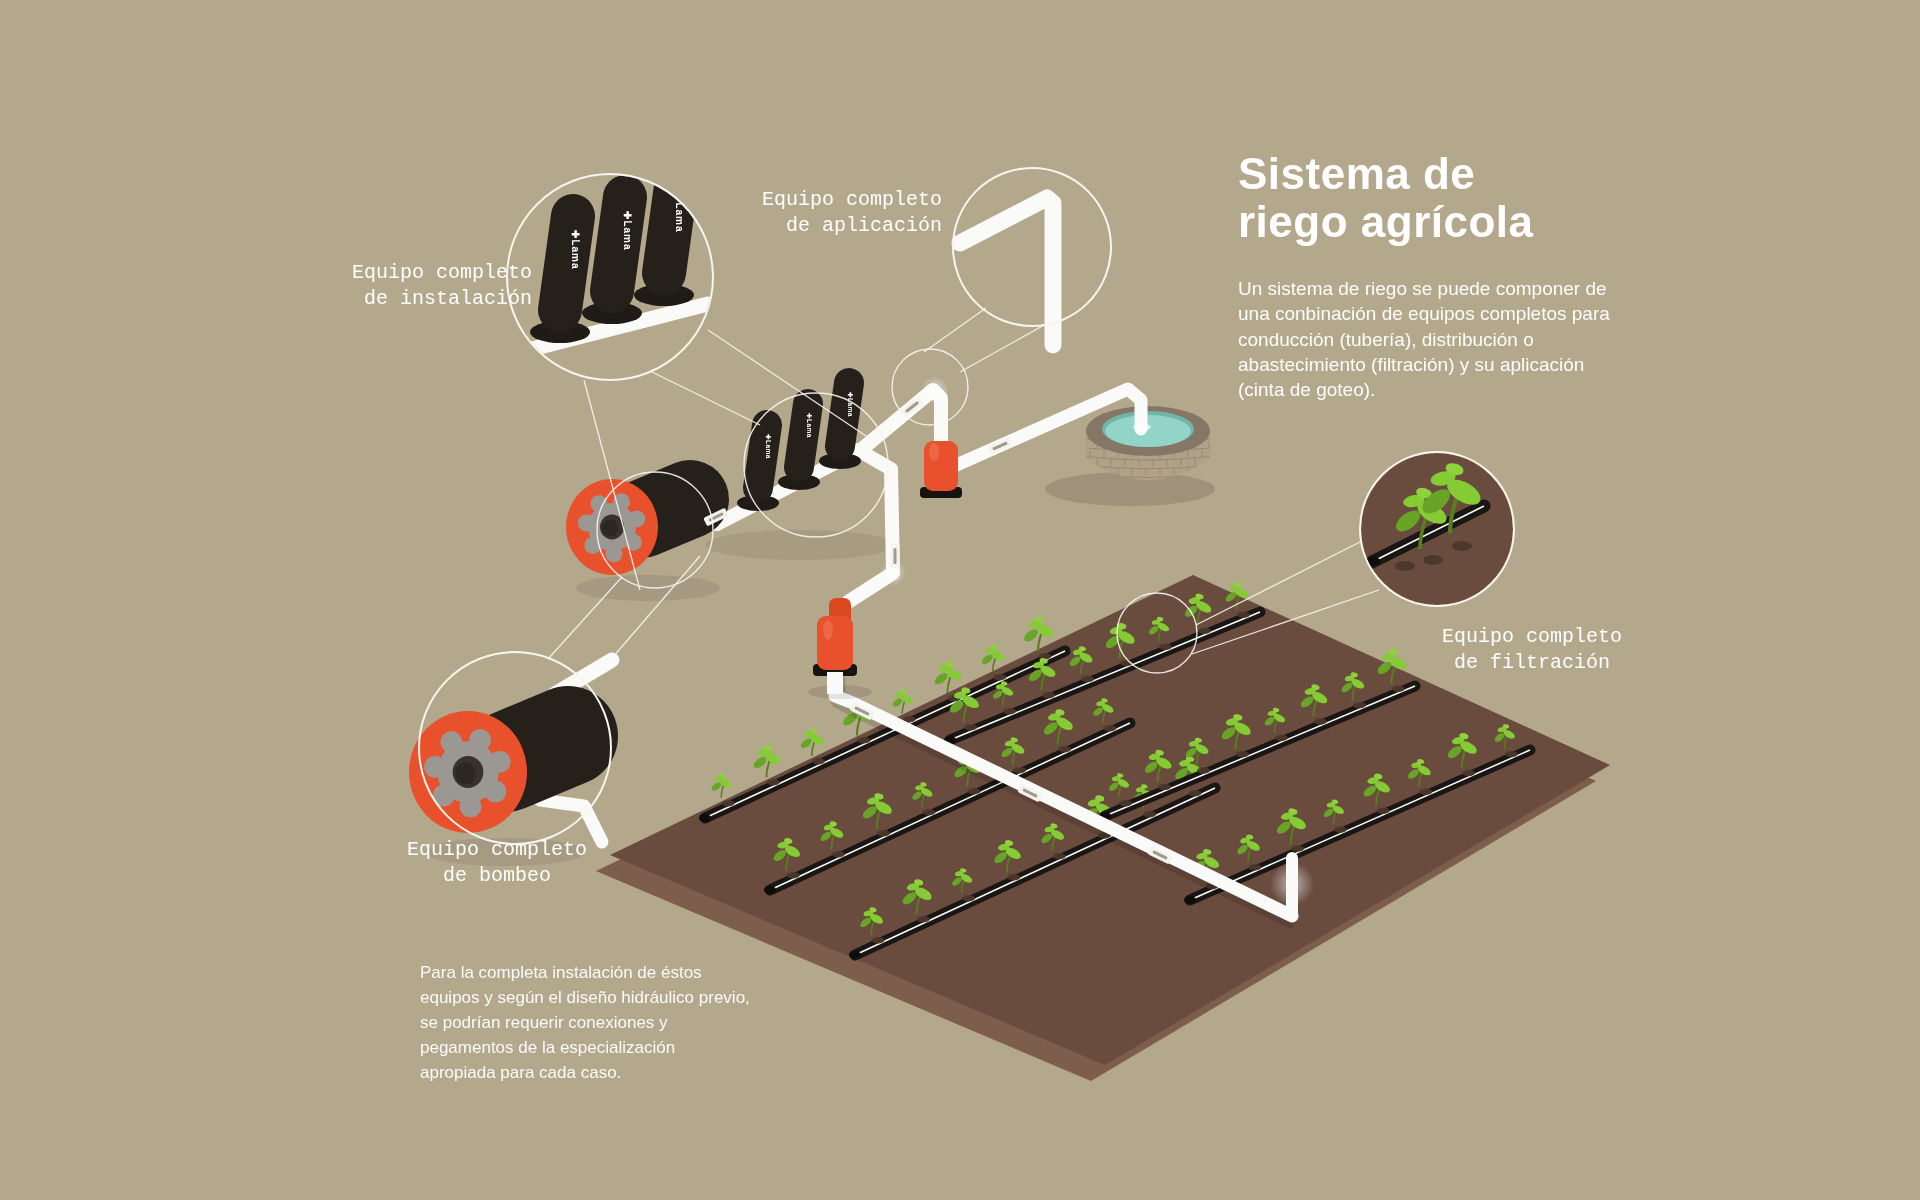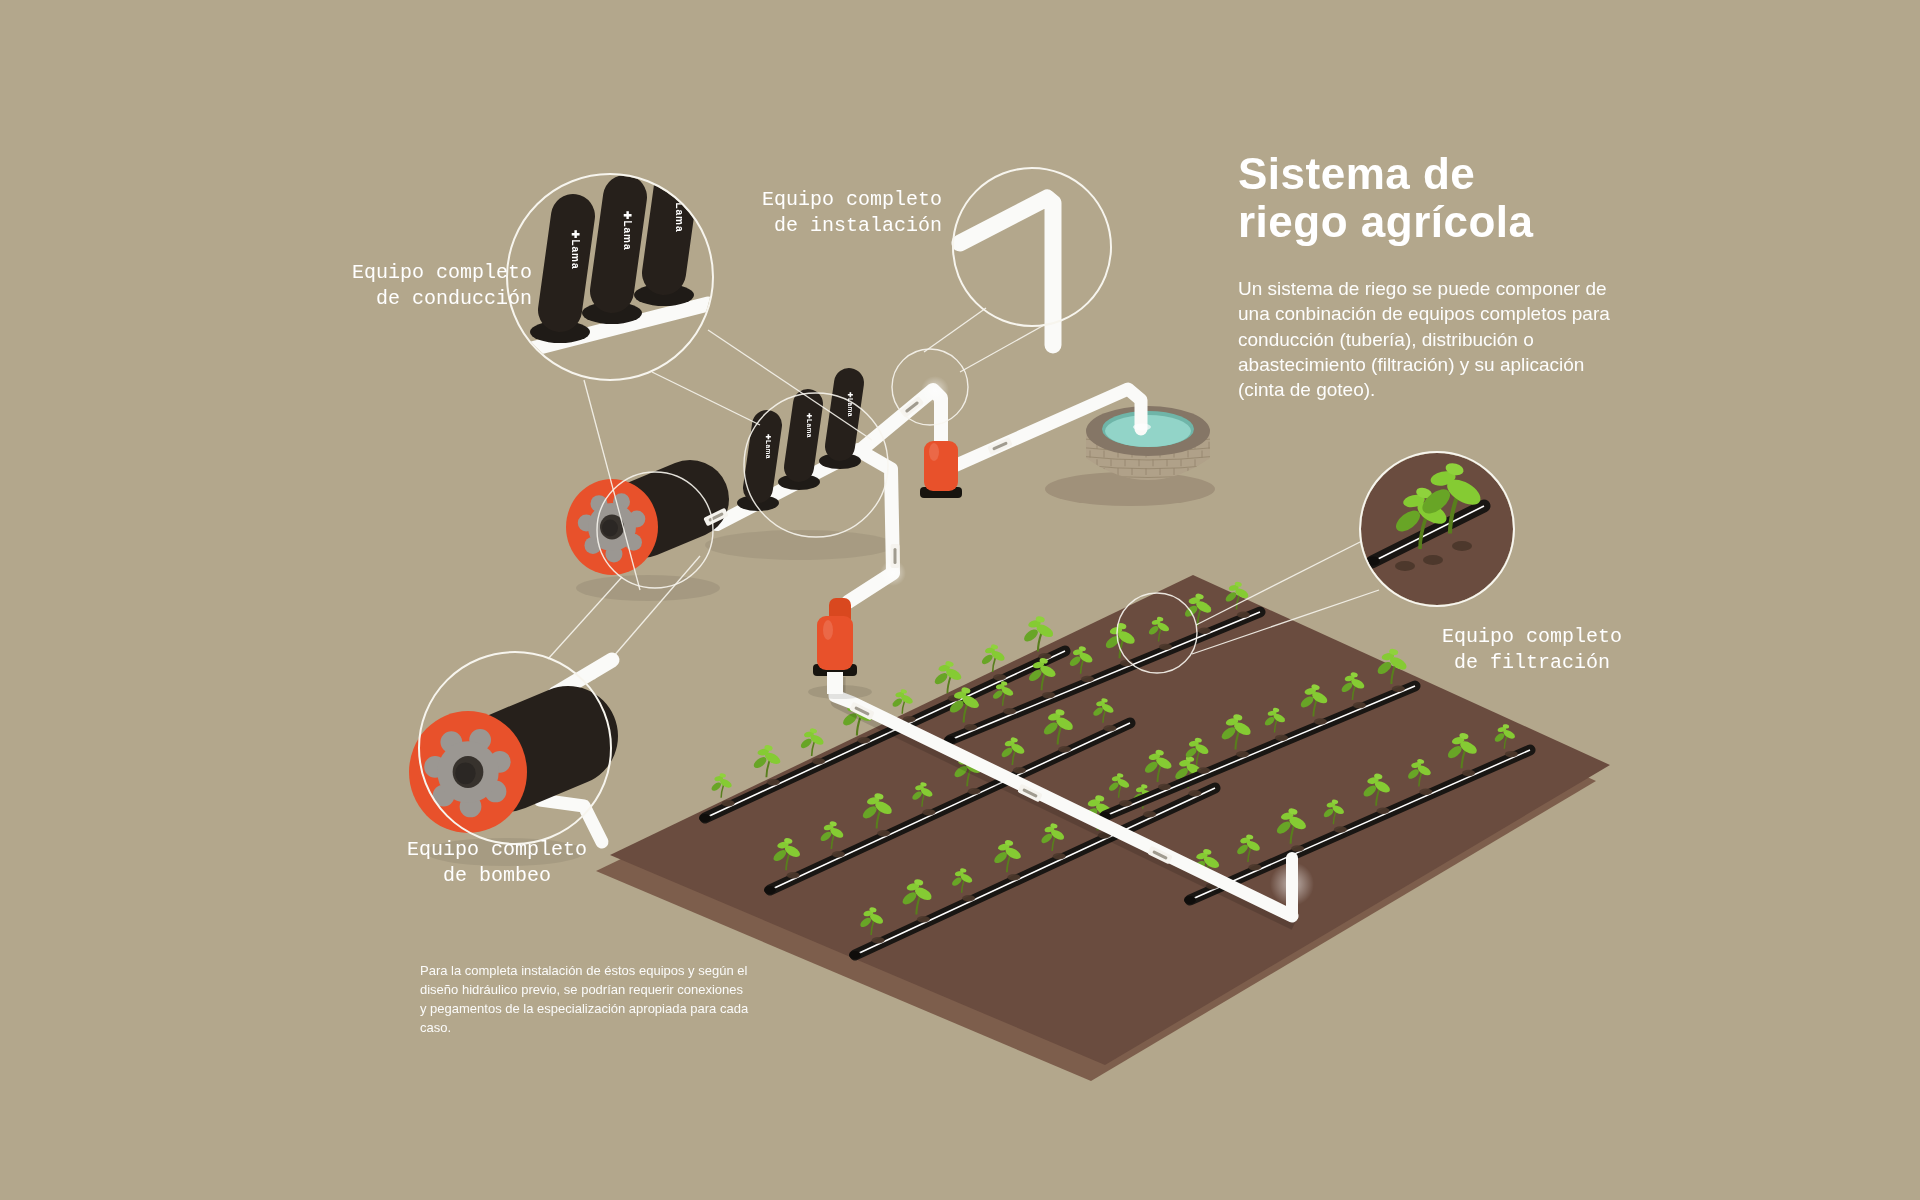--- a/index.html
+++ b/index.html
@@ -7,21 +7,21 @@
   .stage{position:relative;width:1920px;height:1200px;overflow:hidden;background:var(--bg,#b3a78c);}
   .stage svg{position:absolute;left:0;top:0;}
   .txt{position:absolute;color:#ffffff;}
   .title{left:1238px;top:150px;font-size:44px;font-weight:700;line-height:1.08;letter-spacing:.5px;}
   .intro{left:1238px;top:276px;width:378px;font-size:19px;line-height:1.33;color:#fdfdfc;}
   .lbl{font-size:20px;line-height:1.3;font-family:Liberation Mono, monospace;}
   .lbl-filtracion{left:322px;top:260px;width:210px;text-align:right;}
   .lbl-conduccion{left:732px;top:187px;width:210px;text-align:right;}
   .lbl-aplicacion{left:1427px;top:624px;width:210px;text-align:center;}
   .lbl-bombeo{left:392px;top:837px;width:210px;text-align:center;}
-  .note{left:420px;top:961px;width:330px;font-size:13px;line-height:1.47;color:#fbfbfa;}
+  .note{left:420px;top:961px;width:330px;font-size:17px;line-height:1.47;color:#fbfbfa;}
   text.logo{fill:#ffffff;font-family:"Liberation Sans",sans-serif;font-weight:700;}
 </style>
 </head>
 <body style="background: rgb(179, 167, 140);">
 
 <div class="stage" style="--bg: #b3a78c;">
 
 <svg id="scene" width="1920" height="1200" viewBox="0 0 1920 1200">
   <defs>
     <radialGradient id="glowGrad">
@@ -728,25 +728,25 @@
 </svg>
 
   <div class="txt title">
     <div>Sistema de</div>
     <div>riego agrícola</div>
   </div>
   <div class="txt intro">Un sistema de riego se puede componer de una conbinación de equipos completos para conducción (tubería), distribución o abastecimiento (filtración) y su aplicación (cinta de goteo).</div>
 
   <div class="txt lbl lbl-filtracion">
     <div>Equipo completo</div>
-    <div>de conducción</div>
+    <div>de instalación</div>
   </div>
   <div class="txt lbl lbl-conduccion">
     <div>Equipo completo</div>
-    <div>de instalación</div>
+    <div>de aplicación</div>
   </div>
   <div class="txt lbl lbl-aplicacion">
     <div>Equipo completo</div>
     <div>de filtración</div>
   </div>
   <div class="txt lbl lbl-bombeo">
     <div>Equipo completo</div>
     <div>de bombeo</div>
   </div>
 

